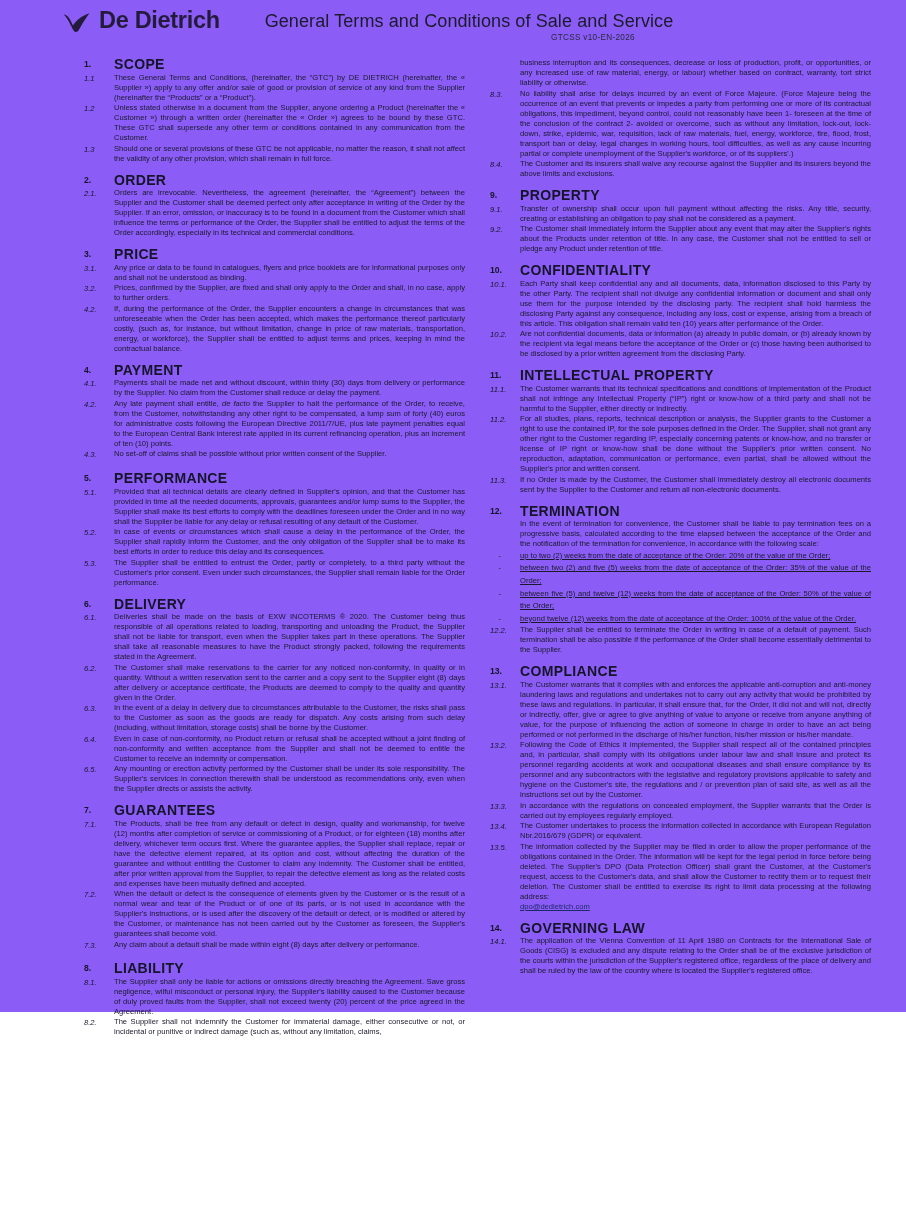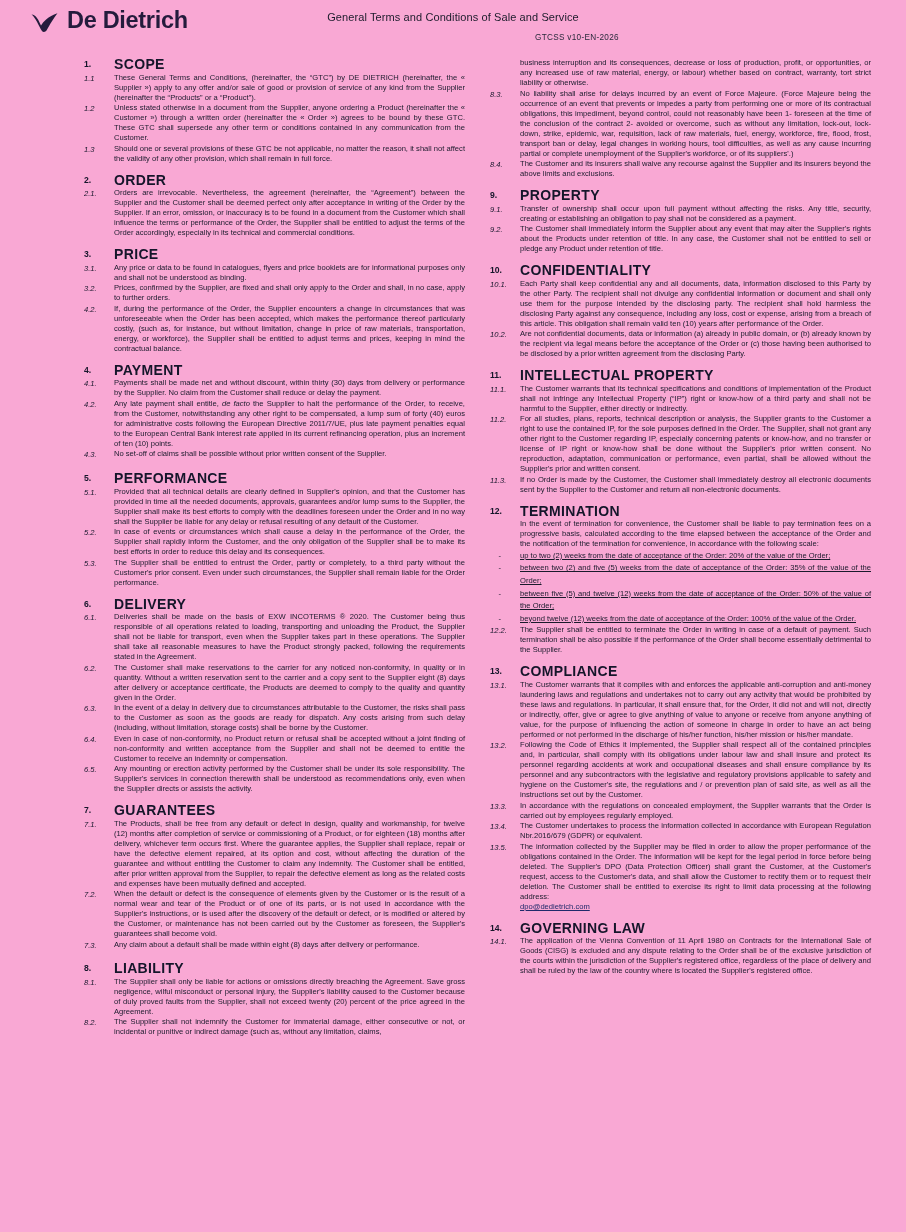--- a/index.html
+++ b/index.html
@@ -10,24 +10,25 @@
   body {
     width: 906px;
     height: 1232px;
     font-family: "Liberation Sans", sans-serif;
     color: #1c1c2e;
     position: relative;
     overflow: hidden;
   }
   .page {
     width: 906px;
-    height: 1232px;
+    height: 1012px;
     position: relative;
     box-sizing: border-box;
-    background: #f9a8d4;
+    background: #8b5cf6;
+    padding-left: 32px;
   }
 
   
   .header {
     position: relative;
     height: 52px;
     padding: 0;
   }
   .logo-wrap {
     position: absolute;
@@ -49,21 +50,21 @@
     color: #241b3c;
     line-height: 1;
     white-space: nowrap;
   }
   .header-title {
     position: absolute;
     left: 0;
     right: 0;
     top: 11px;
     text-align: center;
-    font-size: 11px;
+    font-size: 18px;
     font-weight: 400;
     color: #1b1b2b;
     letter-spacing: 0.1px;
   }
   .header-sub {
     position: absolute;
     left: 0;
     right: 0;
     top: 33px;
     text-align: center;

